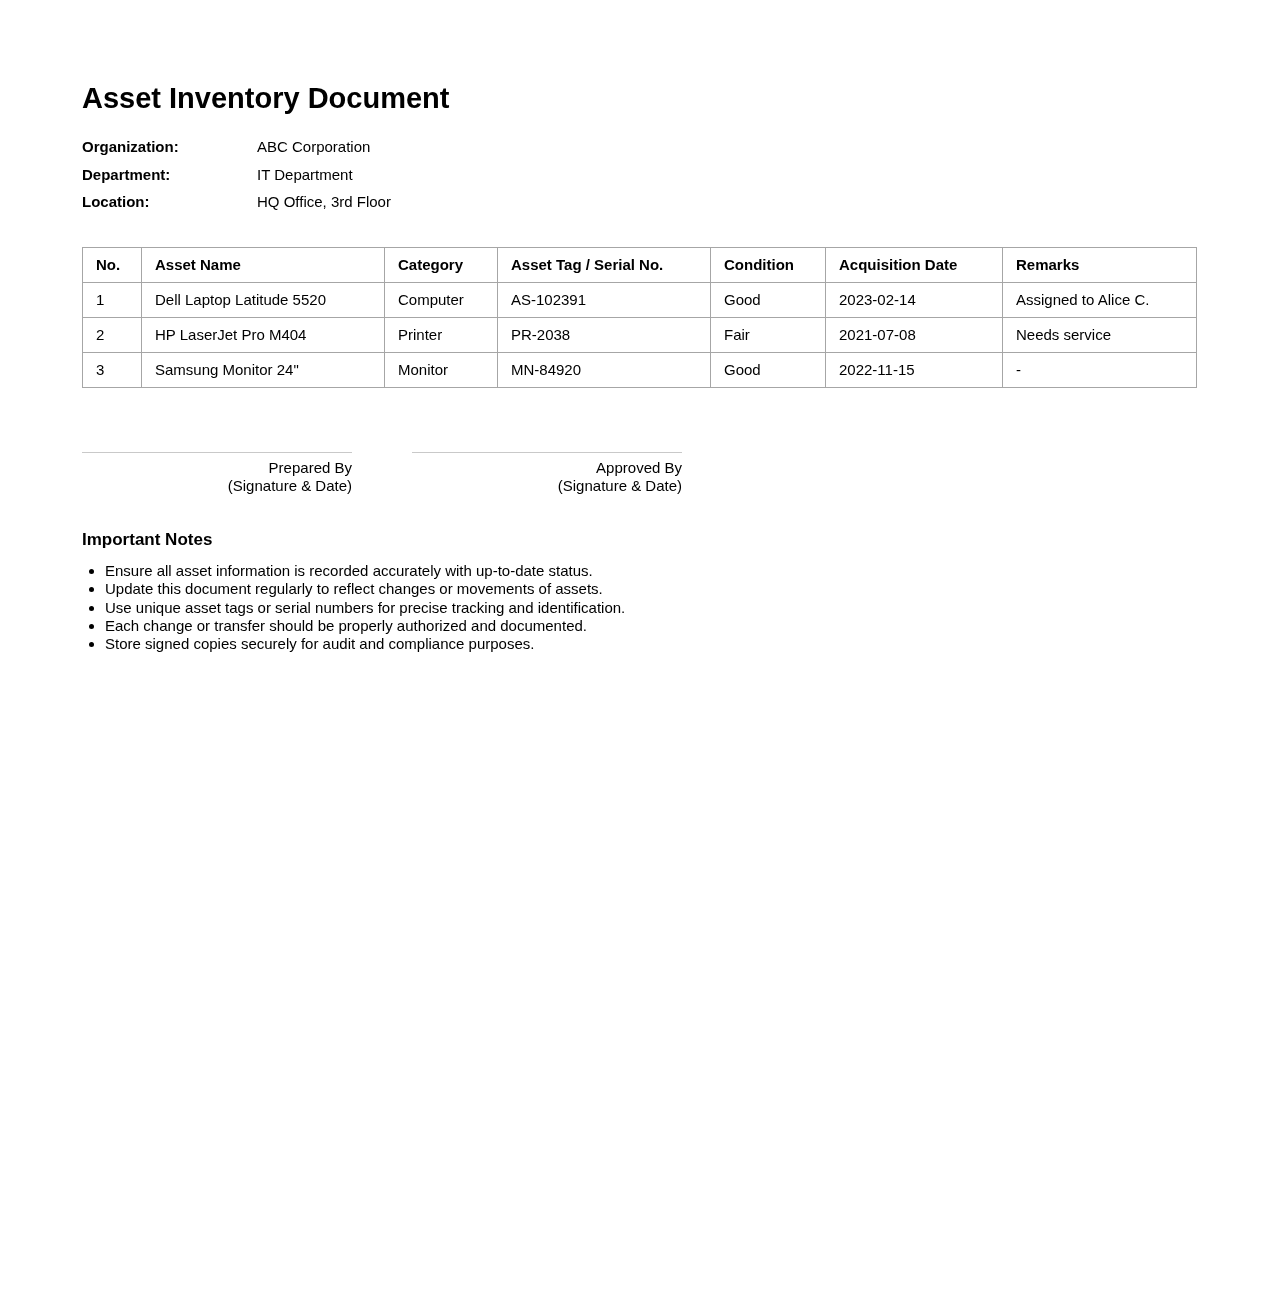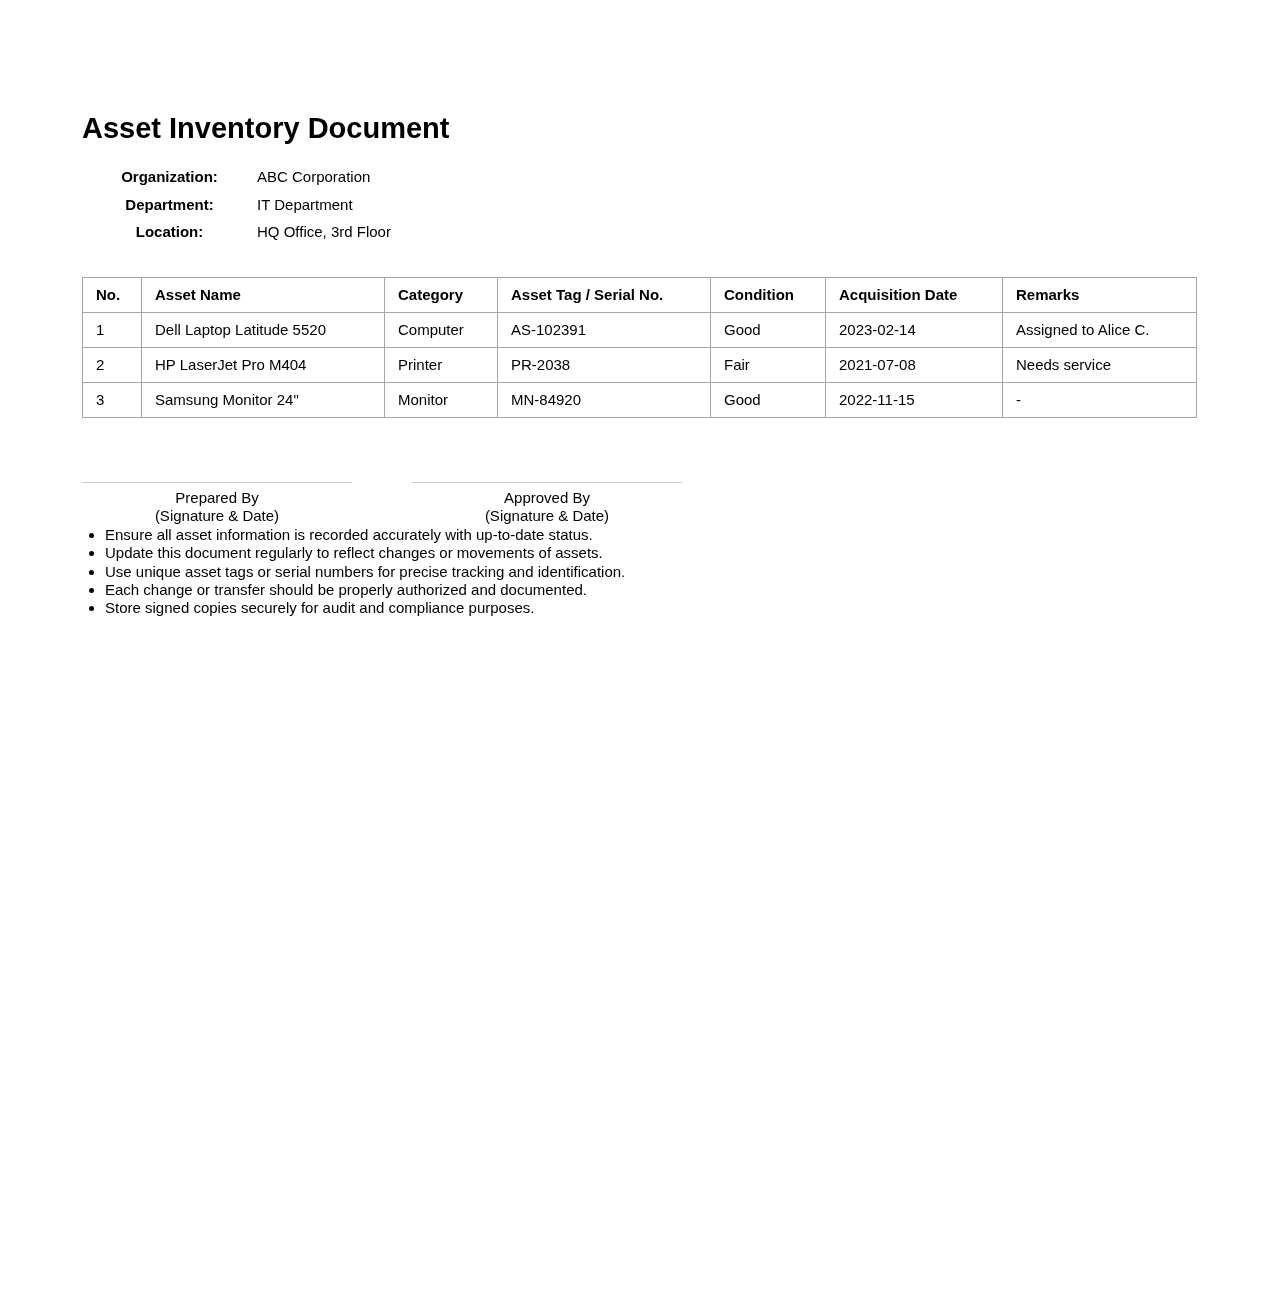--- a/index.html
+++ b/index.html
@@ -6,30 +6,30 @@
   html, body {
     width: 1278px;
     height: 1300px;
     background: #ffffff;
     color: #000000;
     font-family: "Liberation Sans", "DejaVu Sans", sans-serif;
   }
   .page {
     width: 1278px;
     height: 1258px;
-    padding: 110px 82px 0 82px;
+    padding: 80px 82px 0 82px;
     overflow: hidden;
   }
   h1.doc-title {
     font-size: 29px;
     font-weight: bold;
     line-height: 1.25;
     margin-bottom: 22px;
   }
-  .meta { margin-bottom: 26px; text-align: center; }
+  .meta { margin-bottom: 26px; }
   .meta-row {
     display: flex;
     align-items: baseline;
     height: 27.5px;
     font-size: 15px;
   }
   .meta-label {
     display: inline-block;
     width: 175px;
     font-weight: bold;
@@ -71,21 +71,21 @@
     gap: 60px;
     margin-top: 64px;
   }
   .sig-block { width: 270px; }
   .sig-line {
     height: 1px;
     background: #c9c9c9;
     margin-bottom: 6px;
   }
   .sig-title, .sig-sub {
-    text-align: center;
+    text-align: right;
     font-size: 15px;
     line-height: 18.5px;
   }
   h3.notes-heading {
     font-size: 17px;
     font-weight: bold;
     margin-top: 34px;
     margin-bottom: 12px;
   }
   ul.notes-list {
@@ -179,20 +179,21 @@
       <div class="sig-title">Prepared By</div>
       <div class="sig-sub">(Signature &amp; Date)</div>
     </div>
     <div class="sig-block">
       <div class="sig-line"></div>
       <div class="sig-title">Approved By</div>
       <div class="sig-sub">(Signature &amp; Date)</div>
     </div>
   </div>
 
+  <h3 class="notes-heading">Important Notes</h3>
   <ul class="notes-list">
     <li>Ensure all asset information is recorded accurately with up-to-date status.</li>
     <li>Update this document regularly to reflect changes or movements of assets.</li>
     <li>Use unique asset tags or serial numbers for precise tracking and identification.</li>
     <li>Each change or transfer should be properly authorized and documented.</li>
     <li>Store signed copies securely for audit and compliance purposes.</li>
   </ul>
 
 </div>
 

